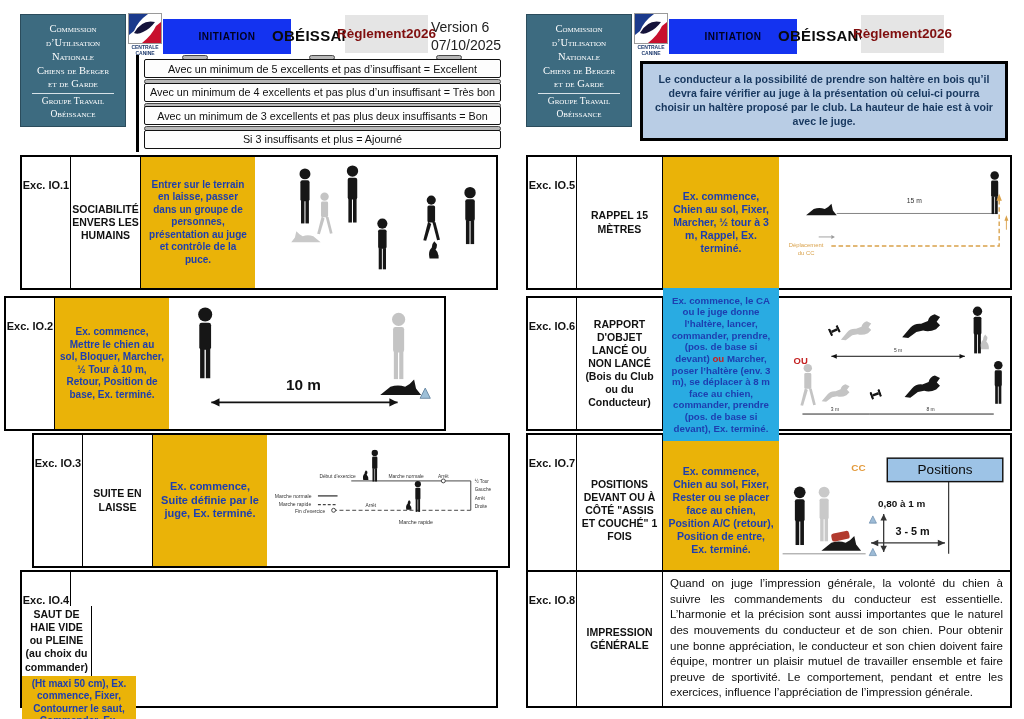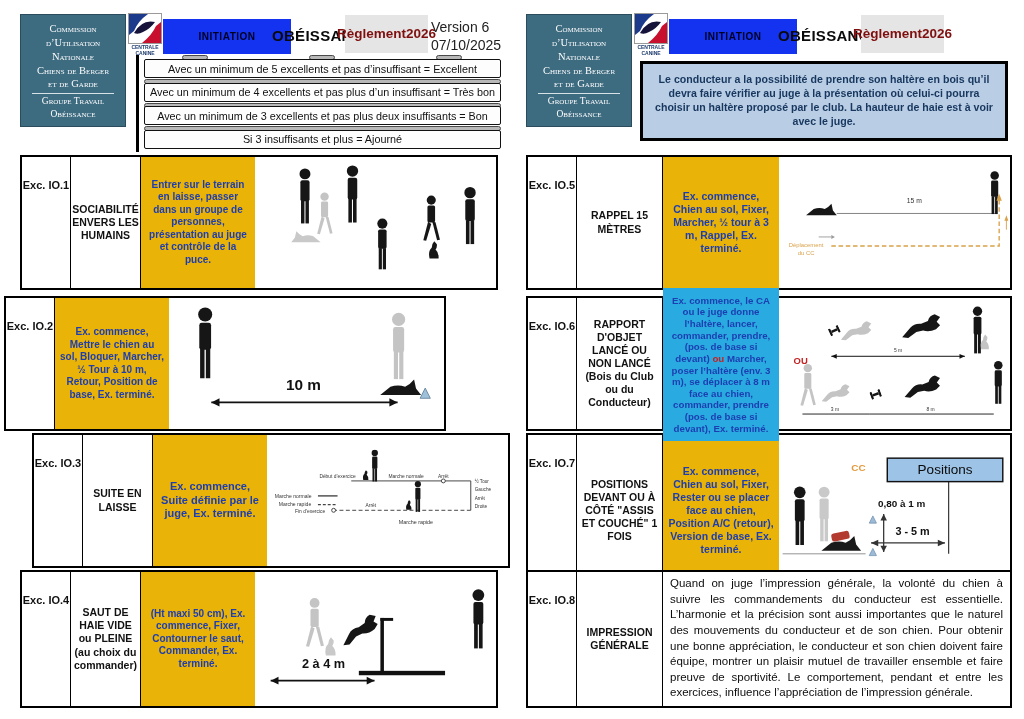--- a/index.html
+++ b/index.html
@@ -225,21 +225,21 @@
         <use href="#pstand" x="146" y="44" width="16" height="32" fill="#161616"></use>
         <use href="#dogsit" x="141" y="62" width="8" height="13" fill="#161616"></use>
         <text x="106" y="71" text-anchor="middle" font-size="5" fill="#333">Arrêt</text>
         <circle cx="68" cy="74" r="2" fill="#fff" stroke="#444"></circle>
         <text x="44" y="77" text-anchor="middle" font-size="5" fill="#333">Fin d’exercice</text>
         <text x="152" y="88" text-anchor="middle" font-size="5.5" fill="#333">Marche rapide</text>
       </svg>
     </div>
   </div>
 
-  <div class="abs card" style="left:20px;top:570px;width:478px;height:138px;">
+  <div class="abs card" style="left:20px;top:570px;width:478px;height:138px;flex-direction:column;">
     <div class="col-id">Exc. IO.4</div>
     <div class="col-title">SAUT DE HAIE VIDE ou PLEINE (au choix du commander)</div>
     <div class="col-cmd">(Ht maxi 50 cm), Ex. commence, Fixer, Contourner le saut, Commander, Ex. terminé.</div>
     <div class="col-diagram">
       <svg width="100%" height="100%" viewBox="0 0 246 131" preserveAspectRatio="xMidYMid meet">
         <use href="#pwalk" x="48" y="18" width="28" height="62" fill="#c4c4c4"></use>
         <use href="#dogsit" x="70" y="60" width="15" height="26" fill="#c9c9c9"></use>
         <g transform="translate(82,48) rotate(-14)">
           <use href="#dogrun" width="52" height="28" fill="#161616"></use>
         </g>
@@ -313,21 +313,21 @@
         <text x="62" y="117" text-anchor="middle" font-size="5.5" fill="#333">3 m</text>
         <line x1="100" y1="120" x2="238" y2="120" stroke="#111" stroke-width="1"></line>
         <text x="168" y="117" text-anchor="middle" font-size="5.5" fill="#333">8 m</text>
       </svg>
     </div>
   </div>
 
   <div class="abs card" style="left:526px;top:433px;width:486px;height:155px;">
     <div class="col-id">Exc. IO.7</div>
     <div class="col-title r">POSITIONS DEVANT OU À CÔTÉ "ASSIS ET COUCHÉ" 1 FOIS</div>
-    <div class="col-cmd r" style="font-size:10.5px;">Ex. commence, Chien au sol, Fixer, Rester ou se placer face au chien, Position A/C (retour), Version de base, Ex. terminé.</div>
+    <div class="col-cmd r" style="font-size:10.5px;">Ex. commence, Chien au sol, Fixer, Rester ou se placer face au chien, Position A/C (retour), Position de entre, Ex. terminé.</div>
     <div class="col-diagram">
       <svg width="100%" height="100%" viewBox="0 0 256 128" preserveAspectRatio="xMidYMid meet">
         <text x="88" y="20" text-anchor="middle" font-size="11" font-weight="bold" fill="#E39A3B">CC</text>
         <use href="#pstand" x="8" y="28" width="30" height="84" fill="#161616"></use>
         <use href="#pstand" x="36" y="30" width="28" height="76" fill="#c9c9c9"></use>
         <g transform="translate(94,88) scale(-1,1)">
           <use href="#doglie" width="50" height="22" fill="#1a1a1a"></use>
         </g>
         <rect x="58" y="88" width="20" height="9" rx="3" fill="#B23A2E" transform="rotate(-12 68 92)"></rect>
         <line x1="4" y1="112" x2="96" y2="112" stroke="#888" stroke-width="1"></line>

